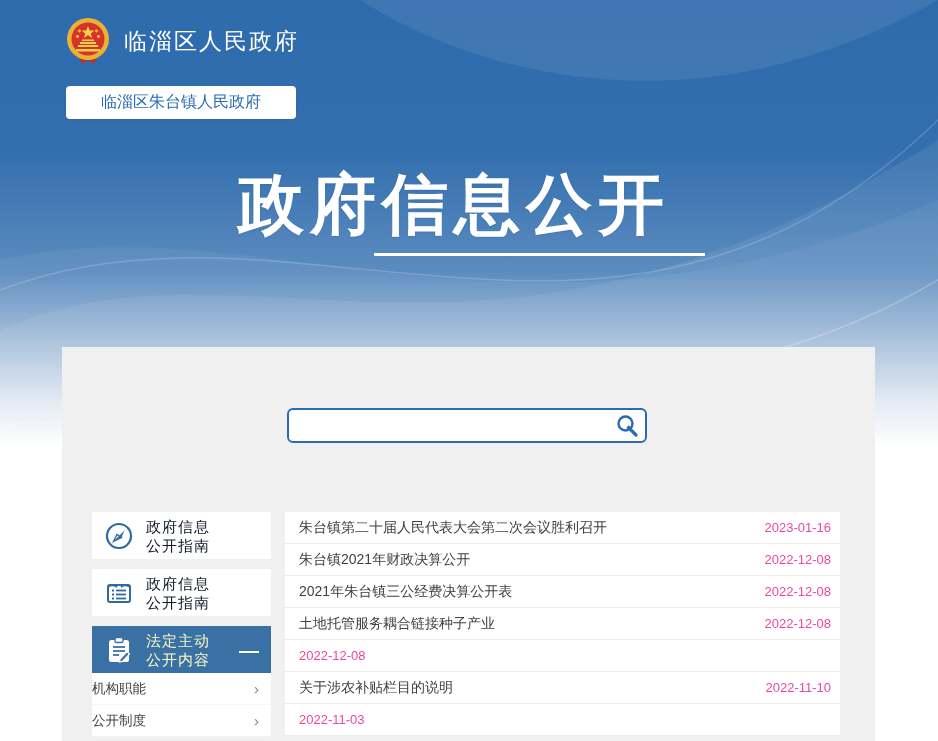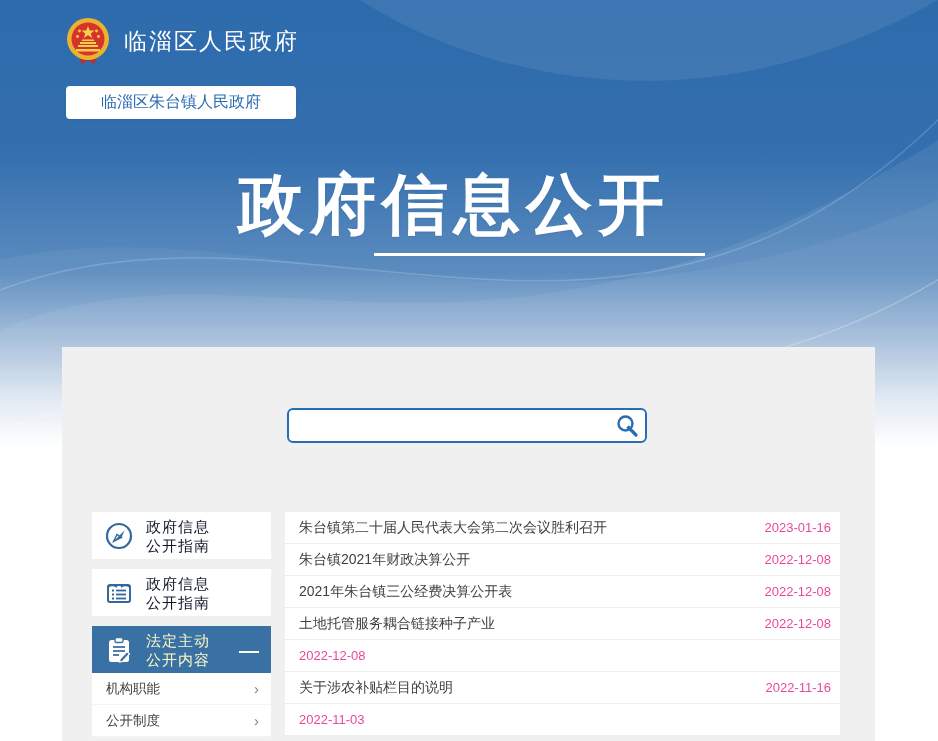--- a/index.html
+++ b/index.html
@@ -45,21 +45,21 @@
     display:flex; align-items:center; gap:12px; background:#ffffff;
     height:47px; padding:0 10px 0 12px; margin-bottom:10px; cursor:pointer;
   }
   .side-item .labels { display:flex; flex-direction:column; color:#0f172a; font-size:15px; line-height:19px; letter-spacing:1px; }
   .side-item.active { background:#3a71a5; margin-bottom:0; }
   .side-item.active .labels { color:#fef9c3; }
   .collapse-dash { margin-left:auto; color:#ffffff; font-size:20px; font-weight:bold; line-height:10px; padding-right:2px; }
   .submenu { background:#ffffff; }
   .submenu-item {
     height:32px; display:flex; align-items:center; justify-content:space-between;
-    padding:0 12px 0 14px; font-size:13.5px; color:#404040; cursor:pointer;
+    padding:0 12px 0 0; font-size:13.5px; color:#404040; cursor:pointer;
     border-bottom:1px solid #f4f4f4;
   }
   .submenu-item .chev { color:#6d87a8; font-size:15px; }
   
   .list { position:absolute; top:165px; left:223px; width:555px; background:#ffffff; }
   .row {
     height:32px; display:flex; align-items:center; justify-content:space-between;
     padding:0 9px 0 14px; border-bottom:1px solid #ededed; cursor:pointer;
   }
   .row .title {
@@ -194,21 +194,21 @@
       <span class="title">土地托管服务耦合链接种子产业</span>
       <span class="date">2022-12-08</span>
     </div>
 
     <div class="row">
       <span class="date">2022-12-08</span>
     </div>
 
     <div class="row">
       <span class="title">关于涉农补贴栏目的说明</span>
-      <span class="date">2022-11-16</span>
+      <span class="date">2022-11-10</span>
     </div>
 
     <div class="row">
       <span class="date">2022-11-03</span>
     </div>
   </div>
 
 </div>
 
 </body></html>

